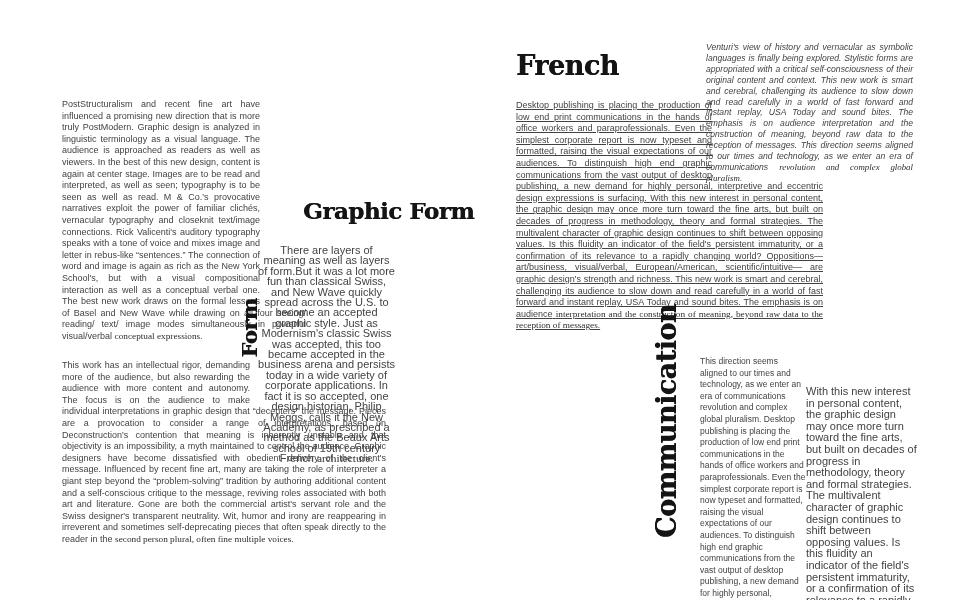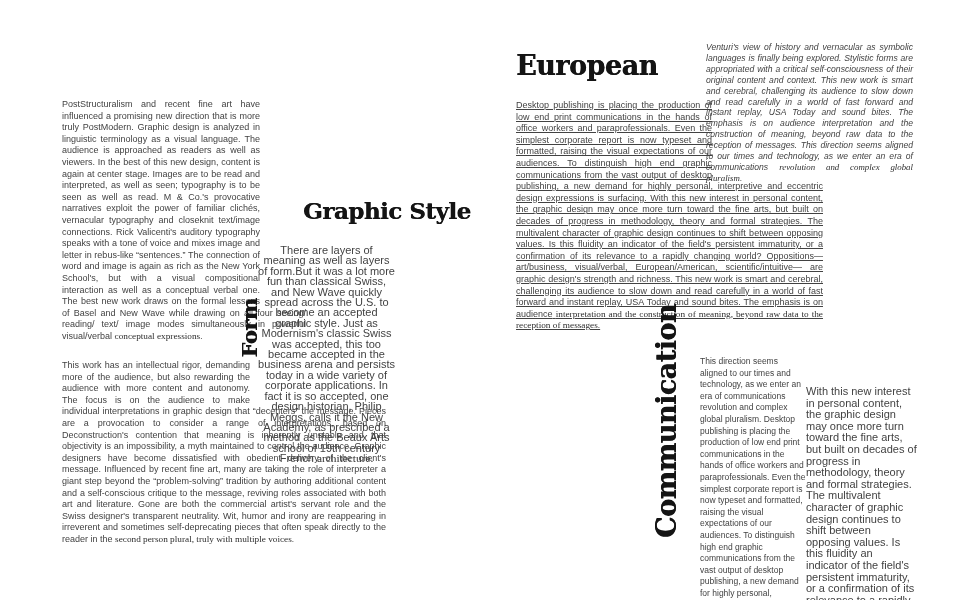--- a/index.html
+++ b/index.html
@@ -35,36 +35,36 @@
 
 <div class="page">
 
 
   <p class="abs body-txt just p-intro">
     <span class="sp sp-intro"></span>
     <span>PostStructuralism and recent fine art have influenced a promising new direction that is more truly PostModern. Graphic design is analyzed in linguistic terminology as a visual language. The audience is approached as readers as well as viewers. In the best of this new design, content is again at center stage. Images are to be read and interpreted, as well as seen; typography is to be seen as well as read. M &amp; Co.'s provocative narratives exploit the power of familiar clichés, vernacular typography and closeknit text/image connections. Rick Valicenti's auditory typography speaks with a tone of voice and mixes image and letter in rebus-like “sentences.” The connection of word and image is again as rich as the New York School's, but with a visual compositional interaction as well as a conceptual verbal one. The best new work draws on the formal lessons of Basel and New Wave while drawing on all four seeing/ reading/ text/ image modes simultaneously in powerful visual/verbal </span>
     <span class="serif-tail">conceptual expressions.</span>
   </p>
 
-  <h2 class="abs blackletter h-graphic">Graphic Style</h2>
+  <h2 class="abs blackletter h-graphic">Graphic Form</h2>
 
   <p class="abs body-txt p-graphic">
     <span>There are layers of meaning as well as layers of form.But it was a lot more fun than classical Swiss, and New Wave quickly spread across the U.S. to become an accepted graphic style. Just as Modernism's classic Swiss was accepted, this too became accepted in the business arena and persists today in a wide variety of corporate applications. In fact it is so accepted, one design historian, Philip Meggs, calls it the New Academy, as prescribed a method as the Beaux Arts school of 19th century French </span>
     <span class="serif-tail">architecture.</span>
   </p>
 
   <div class="abs blackletter v-form">Form</div>
 
   <p class="abs body-txt just p-work">
     <span class="sp sp-work"></span>
     <span>This work has an intellectual rigor, demanding more of the audience, but also rewarding the audience with more content and autonomy. The focus is on the audience to make individual interpretations in graphic design that “decenters” the message. Pieces are a provocation to consider a range of interpretations, based on Deconstruction's contention that meaning is inherently unstable and that objectivity is an impossibility, a myth maintained to control the audience. Graphic designers have become dissatisfied with obedient delivery of the client's message. Influenced by recent fine art, many are taking the role of interpreter a giant step beyond the “problem-solving” tradition by authoring additional content and a self-conscious critique to the message, reviving roles associated with both art and literature. Gone are both the commercial artist's servant role and the Swiss designer's transparent neutrality. Wit, humor and irony are reappearing in irreverent and sometimes self-deprecating pieces that often speak directly to the reader in the </span>
-    <span class="serif-tail">second person plural, truly with multiple voices.</span>
+    <span class="serif-tail">second person plural, often fine multiple voices.</span>
   </p>
 
-  <h1 class="abs blackletter h-desktop">European</h1>
+  <h1 class="abs blackletter h-desktop">French</h1>
 
   <p class="abs body-txt just p-desktop">
     <span class="sp sp-desktop"></span>
     <span>Desktop publishing is placing the production of low end print communications in the hands of office workers and paraprofessionals. Even the simplest corporate report is now typeset and formatted, raising the visual expectations of our audiences. To distinguish high end graphic communications from the vast output of desktop publishing, a new demand for highly personal, interpretive and eccentric design expressions is surfacing. With this new interest in personal content, the graphic design may once more turn toward the fine arts, but built on decades of progress in methodology, theory and formal strategies. The multivalent character of graphic design continues to shift between opposing values. Is this fluidity an indicator of the field's persistent immaturity, or a confirmation of its relevance to a rapidly changing world? Oppositions— art/business, visual/verbal, European/American, scientific/intuitive— are graphic design's strength and richness. This new work is smart and cerebral, challenging its audience to slow down and read carefully in a world of fast forward and instant replay, USA Today and sound bites. The emphasis is on audience</span>
     <span class="serif-tail"> interpretation and the construction of meaning, beyond raw data to the reception of messages.</span>
   </p>
 
   <p class="abs body-txt just p-venturi">
     <span>Venturi's view of history and vernacular as symbolic languages is finally being explored. Stylistic forms are appropriated with a critical self-consciousness of their original content and context. This new work is smart and cerebral, challenging its audience to slow down and read carefully in a world of fast forward and instant replay, USA Today and sound bites. The emphasis is on audience interpretation and the construction of meaning, beyond raw data to the reception of messages. This direction seems aligned to our times and technology, as we enter an era of communications</span>
     <span class="serif-tail"> revolution and complex global pluralism.</span>

